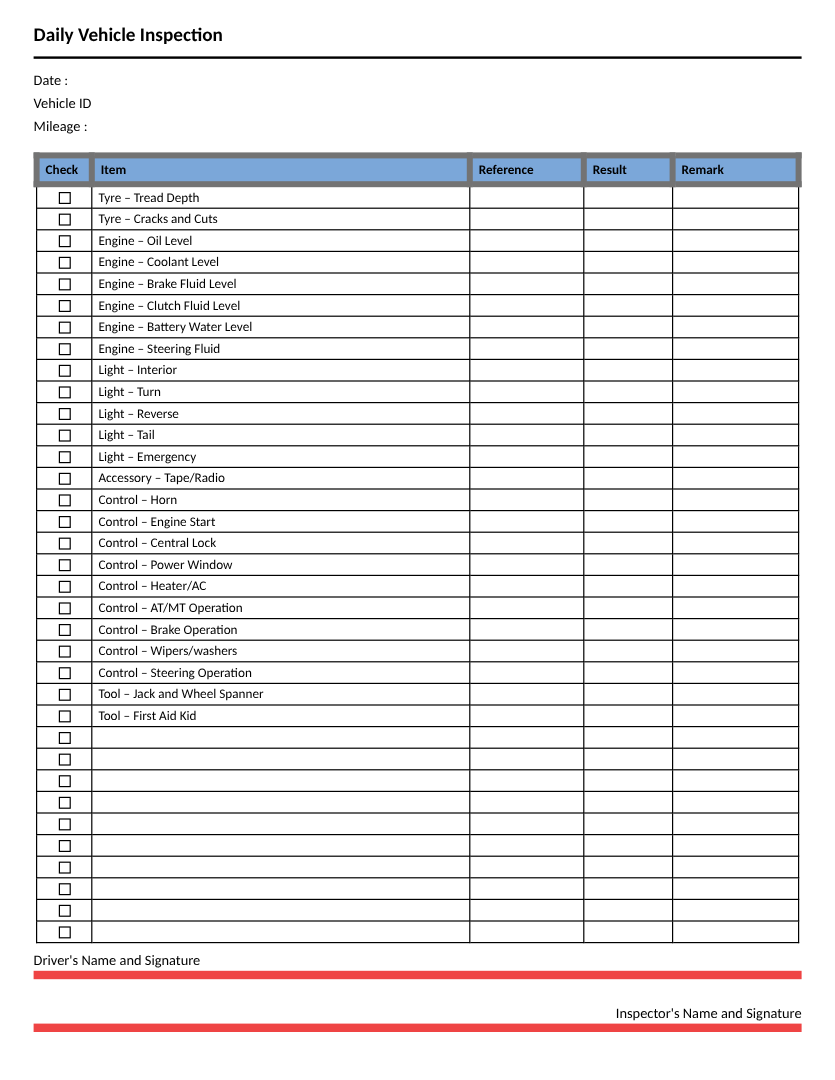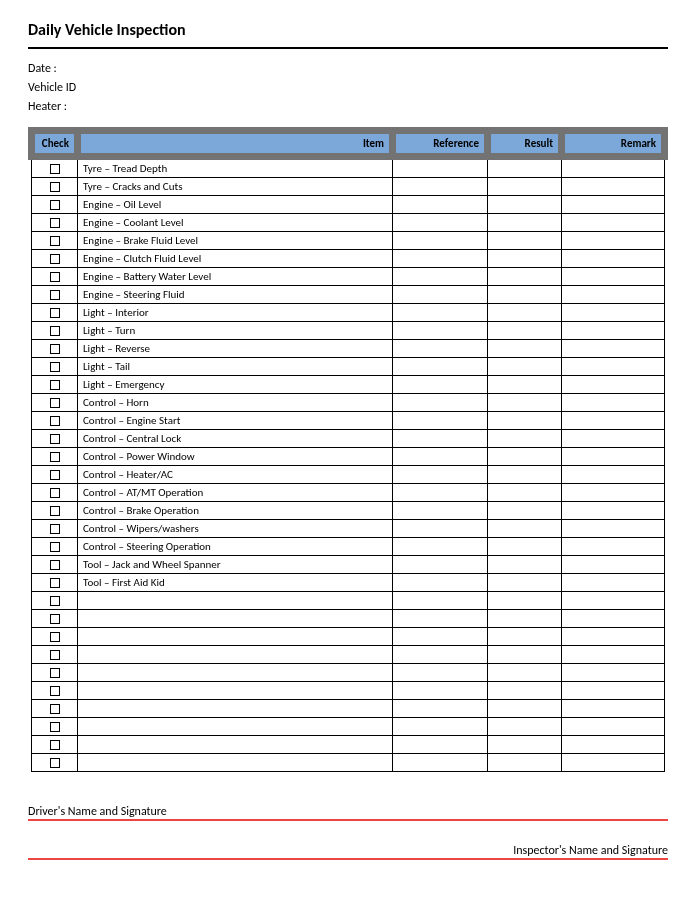--- a/index.html
+++ b/index.html
@@ -36,23 +36,23 @@
     }
     table.inspection {
       width: 100%;
       border-collapse: collapse;
       font-size: 11px;
     }
     table.inspection th {
       background: #7ba7d9;
       color: #000;
       font-weight: bold;
-      text-align: right;
+      text-align: left;
       padding: 3px 5px;
-      border: 7px solid #737373;
+      border: 5px solid #737373;
     }
     table.inspection td {
       border: 1px solid #000;
       padding: 2px 5px;
       height: 17px;
       vertical-align: middle;
     }
     .col-check {
       width: 46px;
       text-align: center;
@@ -77,21 +77,21 @@
       vertical-align: middle;
     }
     .signatures {
       position: absolute;
       bottom: 40px;
       left: 28px;
       right: 28px;
       font-size: 12px;
     }
     .sig-row {
-      border-bottom: 2px solid #ef4444;
+      border-bottom: 7px solid #ef4444;
       padding-bottom: 1px;
       margin-bottom: 22px;
     }
     .sig-row:last-child {
       margin-bottom: 0;
       text-align: right;
     }
   </style>
 </head>
 <body>
@@ -102,21 +102,21 @@
 <div class="meta-fields">
   <div class="meta-row">
     <span>Date :</span>
     <span></span>
   </div>
   <div class="meta-row">
     <span>Vehicle ID</span>
     <span></span>
   </div>
   <div class="meta-row">
-    <span>Heater :</span>
+    <span>Mileage :</span>
     <span></span>
   </div>
 </div>
 
 <table class="inspection">
   <thead>
     <tr>
       <th class="col-check">Check</th>
       <th class="col-item">Item</th>
       <th class="col-reference">Reference</th>
@@ -211,20 +211,27 @@
       </tr>
       <tr>
         <td class="col-check"><span class="checkbox-glyph"></span></td>
         <td class="col-item">Light – Emergency</td>
         <td class="col-reference"></td>
         <td class="col-result"></td>
         <td class="col-remark"></td>
       </tr>
       <tr>
         <td class="col-check"><span class="checkbox-glyph"></span></td>
+        <td class="col-item">Accessory – Tape/Radio</td>
+        <td class="col-reference"></td>
+        <td class="col-result"></td>
+        <td class="col-remark"></td>
+      </tr>
+      <tr>
+        <td class="col-check"><span class="checkbox-glyph"></span></td>
         <td class="col-item">Control – Horn</td>
         <td class="col-reference"></td>
         <td class="col-result"></td>
         <td class="col-remark"></td>
       </tr>
       <tr>
         <td class="col-check"><span class="checkbox-glyph"></span></td>
         <td class="col-item">Control – Engine Start</td>
         <td class="col-reference"></td>
         <td class="col-result"></td>

